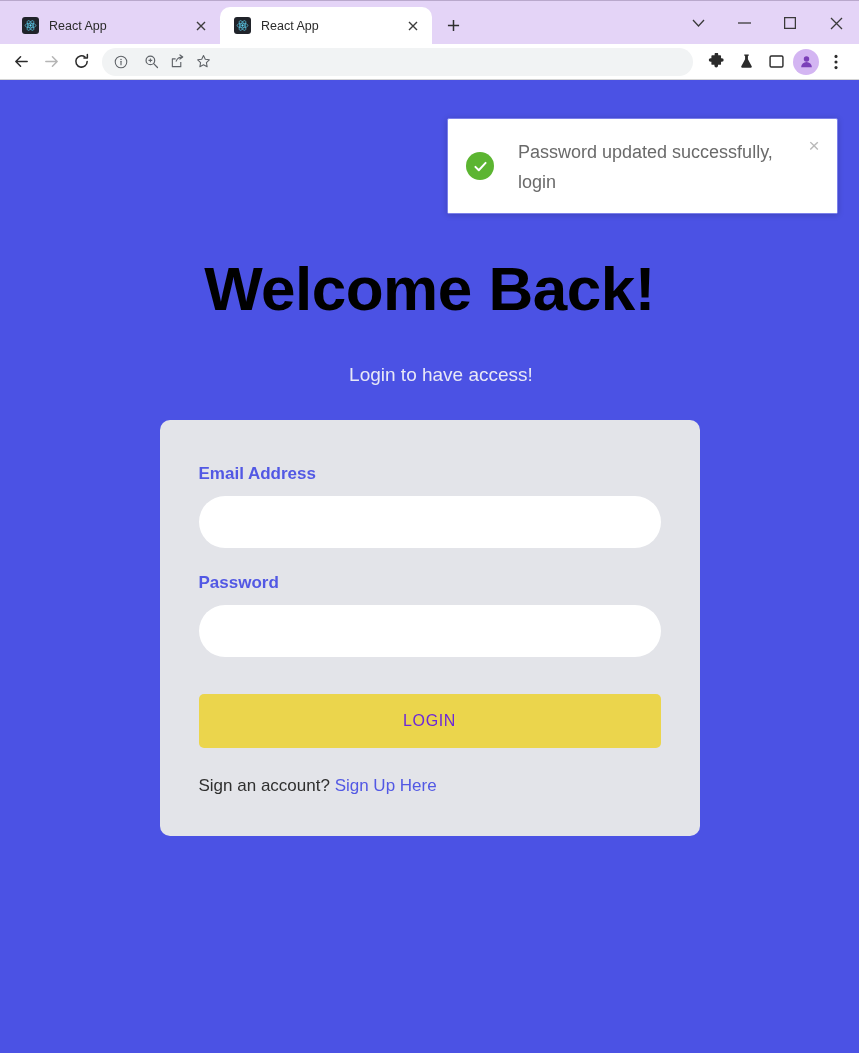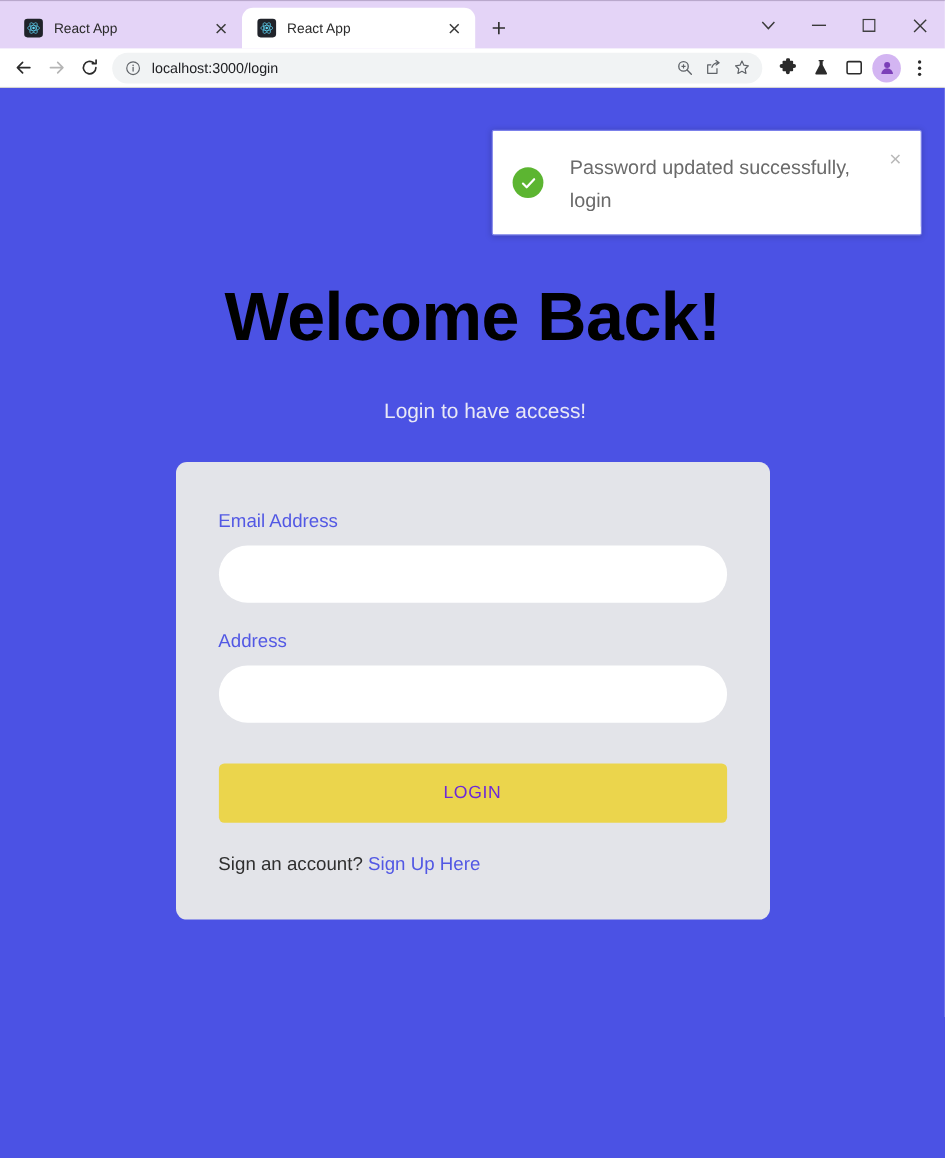--- a/index.html
+++ b/index.html
@@ -217,21 +217,21 @@
   .card {
     width: 540px;
     margin: 34px auto 0;
     background: #e3e4e9;
     border-radius: 10px;
     padding: 44px 39px 40px;
     text-align: left;
   }
   .field-label {
     font-size: 17px;
-    font-weight: normal;
+    font-weight: bold;
     color: #5258e4;
     margin-bottom: 12px;
   }
   .text-input {
     width: 100%;
     height: 52px;
     background: #ffffff;
     border: none;
     border-radius: 26px;
     padding: 0 22px;
@@ -365,21 +365,20 @@
     </div>
 
     <div class="omnibox">
       <span class="site-icon">
         <svg width="14" height="14" viewBox="0 0 16 16">
           <circle cx="8" cy="8" r="6.6" stroke="currentColor" stroke-width="1.2" fill="none"></circle>
           <path d="M8 7.2 V11" stroke="currentColor" stroke-width="1.3" stroke-linecap="round"></path>
           <circle cx="8" cy="5" r="0.85" fill="currentColor"></circle>
         </svg>
       </span>
-      <span class="url" title="localhost:3000/login">localhost:3000/login</span>
       <span class="ob-action">
         <svg width="15" height="15" viewBox="0 0 16 16">
           <circle cx="6.8" cy="6.8" r="4.6" stroke="currentColor" stroke-width="1.3" fill="none"></circle>
           <path d="M10.3 10.3 L14.4 14.4" stroke="currentColor" stroke-width="1.3" stroke-linecap="round"></path>
           <path d="M4.8 6.8 H8.8 M6.8 4.8 V8.8" stroke="currentColor" stroke-width="1.1"></path>
         </svg>
       </span>
       <span class="ob-action">
         <svg width="15" height="15" viewBox="0 0 16 16">
           <path d="M11.5 8.6 V13.5 H2.5 V5.2 H6" stroke="currentColor" stroke-width="1.2" fill="none" stroke-linejoin="round"></path>
@@ -441,21 +440,21 @@
     <div class="page-inner">
       <div class="welcome-title">Welcome Back!</div>
       <div class="welcome-sub">Login to have access!</div>
 
       <div class="card">
         <div class="field-label">Email Address</div>
         <input class="text-input" type="text" placeholder="" style="">
 
         <div class="field-gap"></div>
 
-        <div class="field-label">Address</div>
+        <div class="field-label">Password</div>
         <input class="text-input" type="password" placeholder="" style="">
 
 
         <button class="login-btn">LOGIN</button>
 
         <div class="signup-row">
           <span>Sign an account?</span>
           <span class="signup-link">Sign Up Here</span>
         </div>
       </div>

